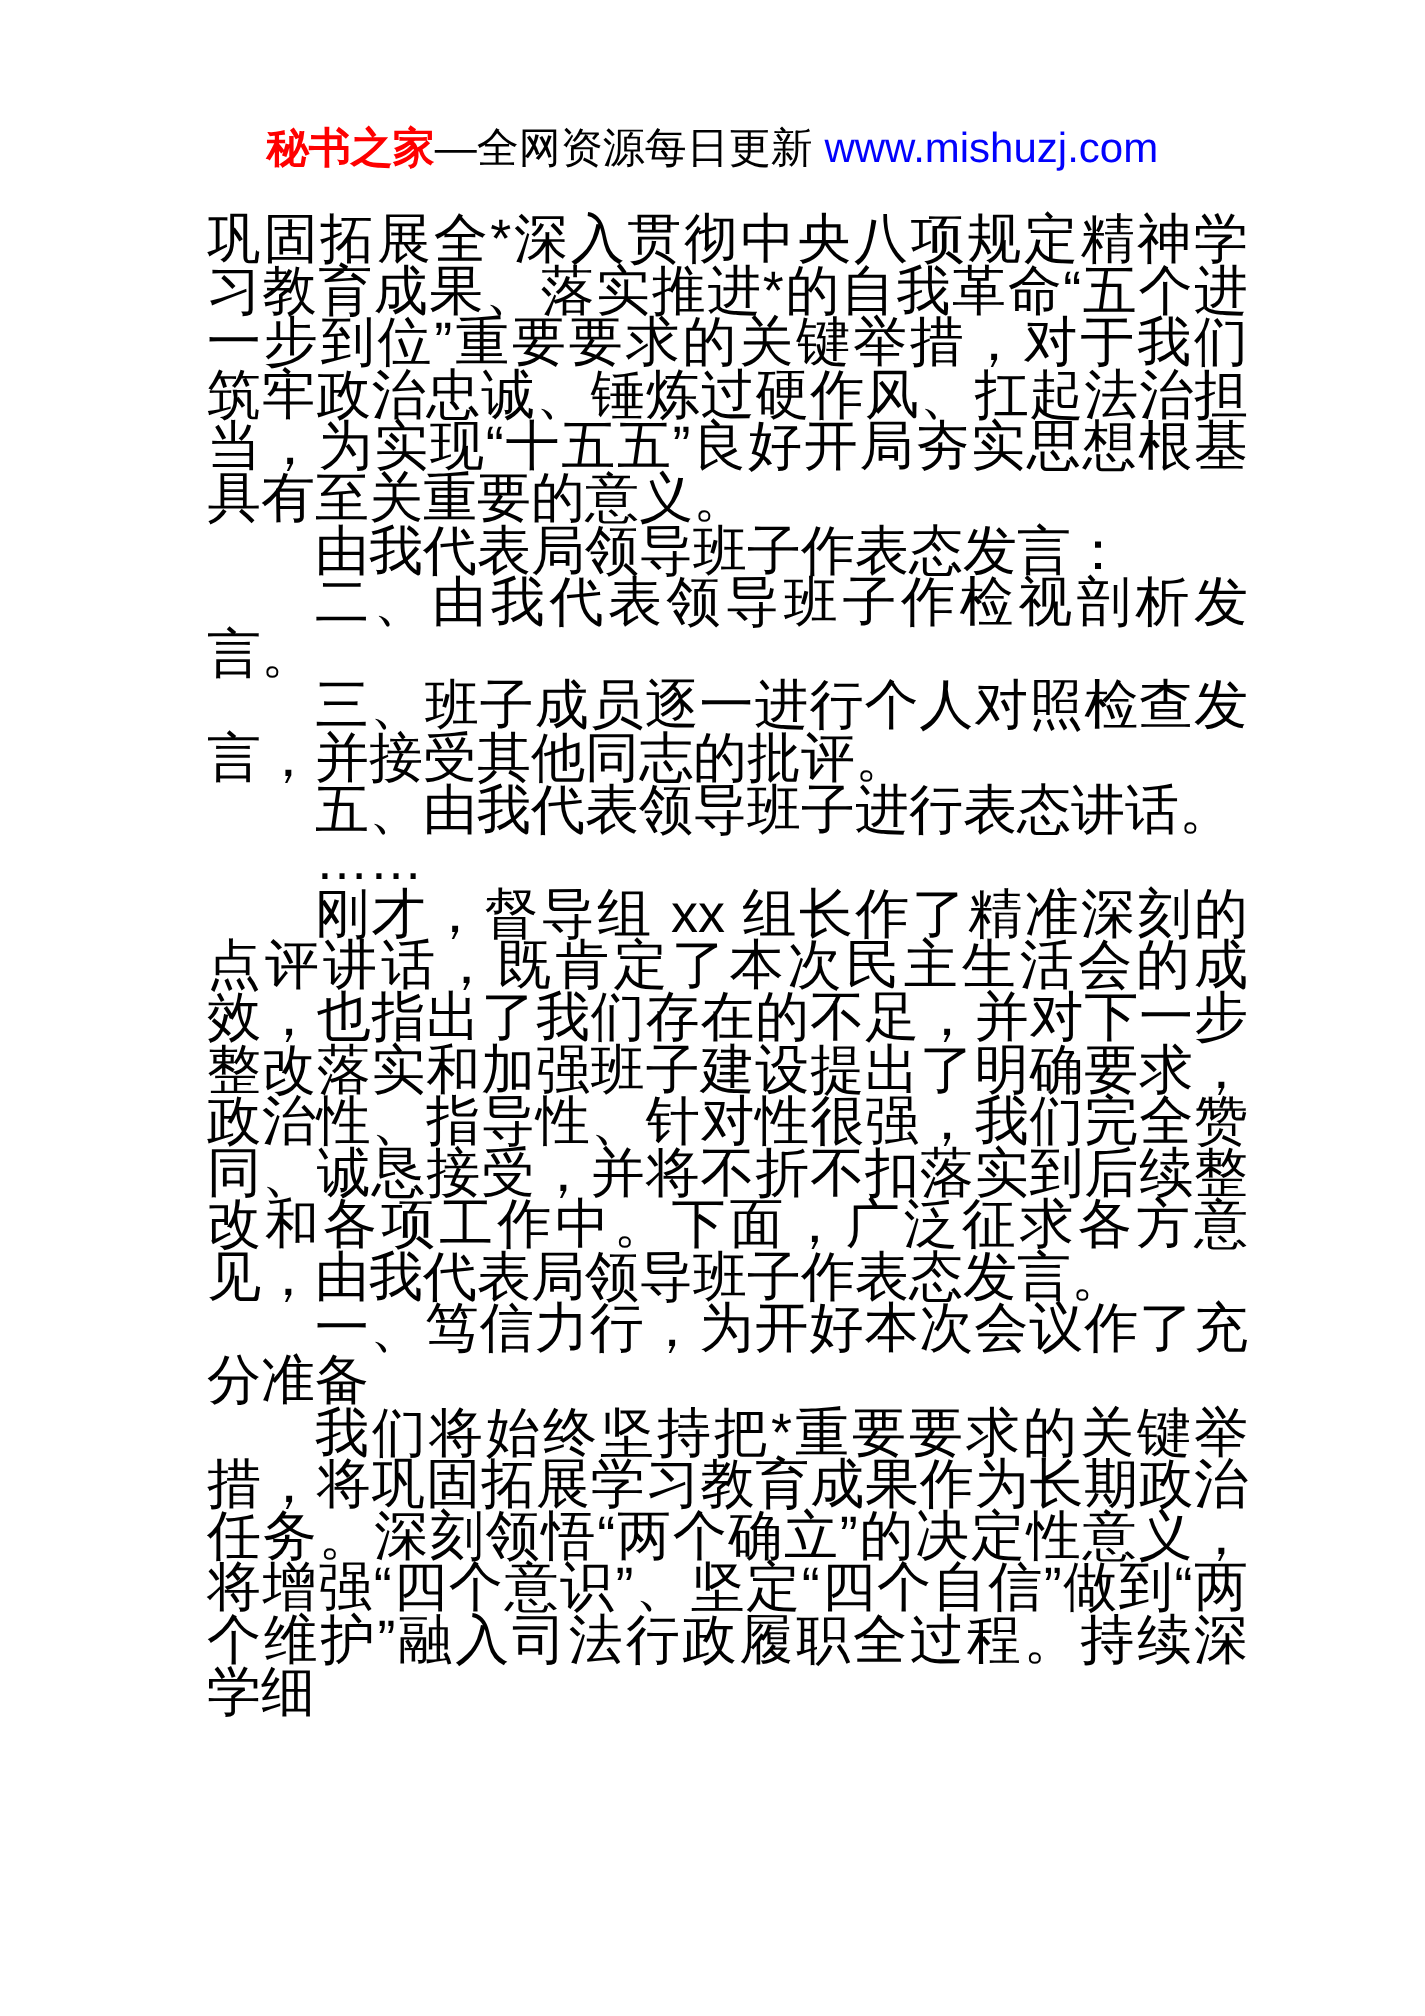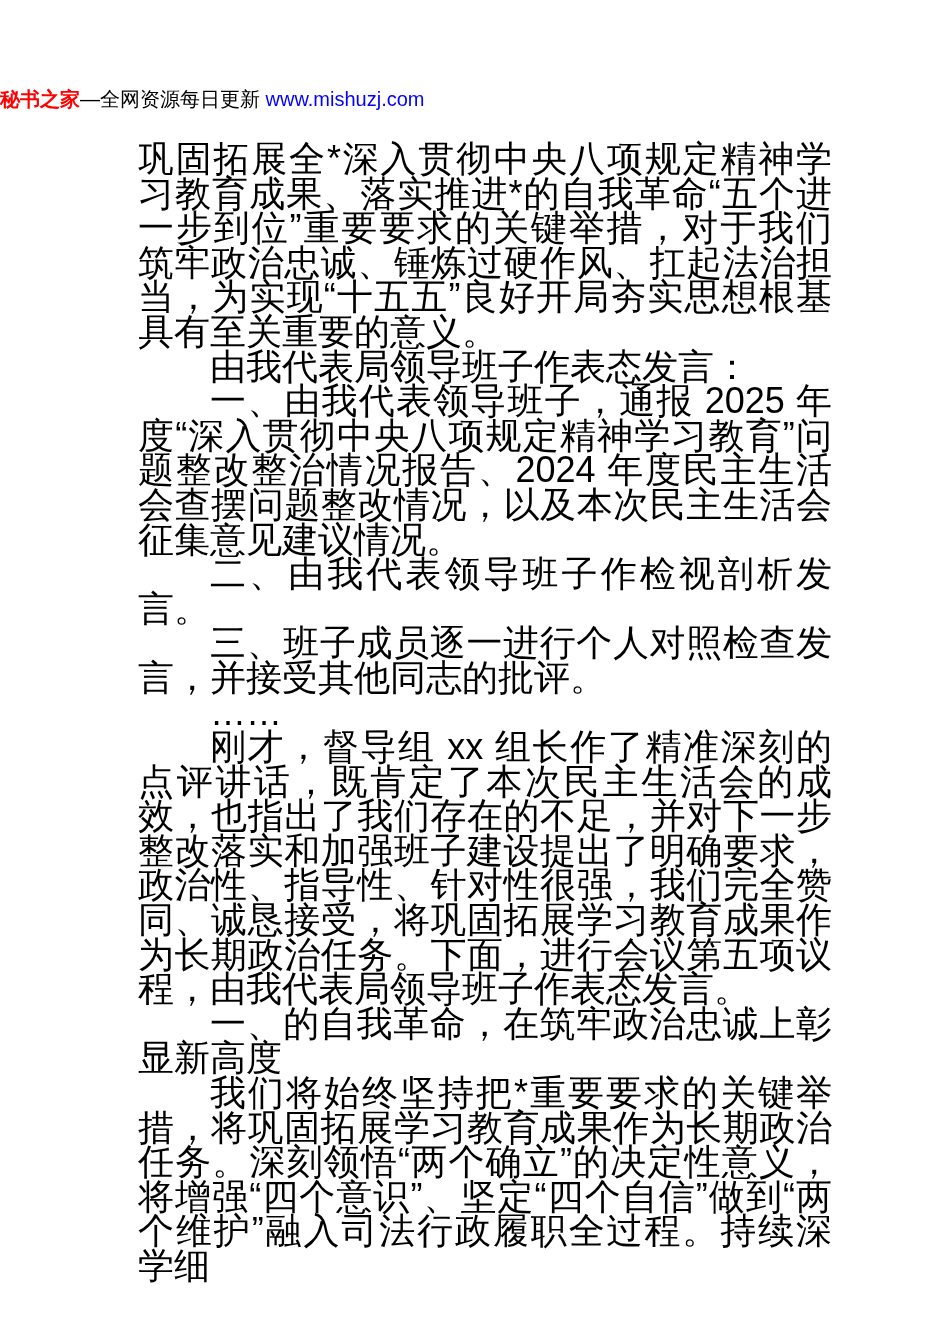--- a/index.html
+++ b/index.html
@@ -14,21 +14,22 @@
     font-family: "Liberation Sans", "DejaVu Sans", sans-serif;
   }
   .page {
     position: relative;
     width: 950px;
     height: 1344px;
     background: #ffffff;
   }
   .doc-header {
     padding-top: 84px;
-    font-size: 20px;
+    text-align: center;
+    font-size: 28px;
     line-height: 30px;
     white-space: pre;
   }
   .site-name {
     color: #fe0000;
     font-weight: bold;
   }
   .tagline {
     color: #000000;
   }
@@ -56,22 +57,22 @@
 </head>
 <body>
 
 <div class="page">
 
   <div class="doc-header"><span class="site-name">秘书之家</span><span class="tagline">—全网资源每日更新 </span><a class="site-url" href="#">www.mishuzj.com</a></div>
 
   <div class="doc-body">
     <p class="continuation">巩固拓展全*深入贯彻中央八项规定精神学习教育成果、落实推进*的自我革命“五个进一步到位”重要要求的关键举措，对于我们筑牢政治忠诚、锤炼过硬作风、扛起法治担当，为实现“十五五”良好开局夯实思想根基具有至关重要的意义。</p>
     <p>由我代表局领导班子作表态发言：</p>
-    <p>一、由我代表领导班子，通报 2025 年度“深入贯彻中央八项规定精神学习教育”问题整改整治情况报告、2024 年度民主生活会查摆问题整改情况，以及本次民主生活会征集意见建议情况。</p>
     <p>二、由我代表领导班子作检视剖析发言。</p>
     <p>三、班子成员逐一进行个人对照检查发言，并接受其他同志的批评。</p>
+    <p>五、由我代表领导班子进行表态讲话。</p>
     <p>……</p>
-    <p>刚才，督导组 xx 组长作了精准深刻的点评讲话，既肯定了本次民主生活会的成效，也指出了我们存在的不足，并对下一步整改落实和加强班子建设提出了明确要求，政治性、指导性、针对性很强，我们完全赞同、诚恳接受，将巩固拓展学习教育成果作为长期政治任务。下面，进行会议第五项议程，由我代表局领导班子作表态发言。</p>
-    <p>一、的自我革命，在筑牢政治忠诚上彰显新高度</p>
+    <p>刚才，督导组 xx 组长作了精准深刻的点评讲话，既肯定了本次民主生活会的成效，也指出了我们存在的不足，并对下一步整改落实和加强班子建设提出了明确要求，政治性、指导性、针对性很强，我们完全赞同、诚恳接受，并将不折不扣落实到后续整改和各项工作中。下面，广泛征求各方意见，由我代表局领导班子作表态发言。</p>
+    <p>一、笃信力行，为开好本次会议作了充分准备</p>
     <p>我们将始终坚持把*重要要求的关键举措，将巩固拓展学习教育成果作为长期政治任务。深刻领悟“两个确立”的决定性意义，将增强“四个意识”、坚定“四个自信”做到“两个维护”融入司法行政履职全过程。持续深学细</p>
   </div>
 
 </div>
 
 </body></html>

